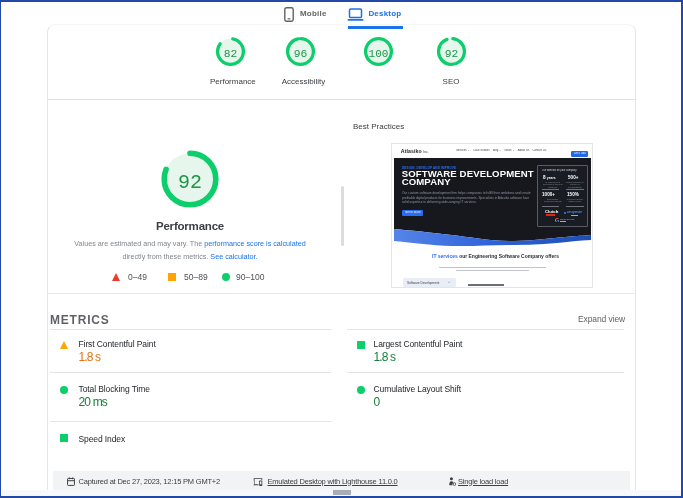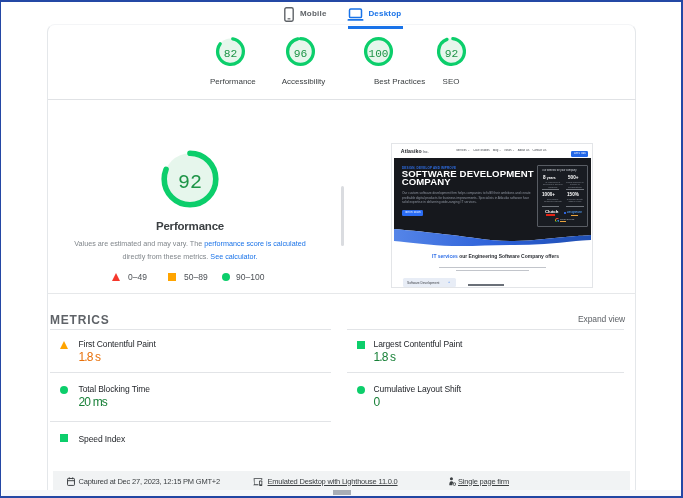--- a/index.html
+++ b/index.html
@@ -77,21 +77,21 @@
     <circle cx="17.5" cy="17.5" r="12.9" fill="none" stroke="#0cce6b" stroke-width="3.3" stroke-linecap="round" stroke-dasharray="77.8 81.1" transform="rotate(-90 17.5 17.5)"></circle>
     <text x="17.5" y="23.2" text-anchor="middle" font-family="Liberation Mono, monospace" font-size="11.3" fill="#1e9447">96</text>
   </svg>
   <div class="gauge-label" style="left:281.7px;">Accessibility</div>
 
   <svg class="gauge-item" style="left:360.5px;" width="35" height="35" viewBox="0 0 35 35">
     <circle cx="17.5" cy="17.5" r="12.9" fill="#e6f6ec"></circle>
     <circle cx="17.5" cy="17.5" r="12.9" fill="none" stroke="#0cce6b" stroke-width="3.3"></circle>
     <text x="17.5" y="23.2" text-anchor="middle" font-family="Liberation Mono, monospace" font-size="11" fill="#1e9447">100</text>
   </svg>
-  <div class="gauge-label" style="left:374px;">Best Practices</div>
+  <div class="gauge-label" style="left:353px;margin-top:45px;">Best Practices</div>
 
   <svg class="gauge-item" style="left:433.5px;" width="35" height="35" viewBox="0 0 35 35">
     <circle cx="17.5" cy="17.5" r="12.9" fill="#e6f6ec"></circle>
     <circle cx="17.5" cy="17.5" r="12.9" fill="none" stroke="#0cce6b" stroke-width="3.3" stroke-linecap="round" stroke-dasharray="74.6 81.1" transform="rotate(-84 17.5 17.5)"></circle>
     <text x="17.5" y="23.2" text-anchor="middle" font-family="Liberation Mono, monospace" font-size="11.3" fill="#1e9447">92</text>
   </svg>
   <div class="gauge-label" style="left:442.6px;text-align:right;">SEO</div>
 
   <div class="mline" style="left:48px; top:98.8px; width:588px; background:#e0e2e5;"></div>
 
@@ -217,19 +217,19 @@
       <path d="M1.2 7.2 L0.2 8.2 L6 8.2 L6 7.2 L1.7 7.2 L1.7 1.5 L9 1.5 L9 2.2 L10.2 2.2 L10.2 0.5 L0.7 0.5 Z" fill="#3c4043" stroke="none" transform="translate(0,-0.5)"></path>
       <rect x="6.8" y="2.6" width="3.4" height="5.9" rx="0.7" fill="#3c4043"></rect>
       <rect x="7.7" y="3.6" width="1.6" height="3.2" fill="#f1f3f4"></rect>
     </svg>
     <div class="envtxt envu" style="left:214.5px;">Emulated Desktop with Lighthouse 11.0.0</div>
     <svg class="abs" style="left:394.5px; top:6.8px;" width="8.5" height="9" viewBox="0 0 9 10">
       <circle cx="3.6" cy="1.9" r="1.7" fill="#3c4043"></circle>
       <path d="M1.2 9.3 C1.2 6.2 1.8 4.6 3.6 4.6 C5.4 4.6 6 6.2 6 7.2 L4.6 7.2 L4.6 9.3 Z" fill="#3c4043"></path>
       <circle cx="6.9" cy="7.9" r="1.5" fill="none" stroke="#3c4043" stroke-width="0.9"></circle>
     </svg>
-    <div class="envtxt envu" style="left:405px;">Single page firm</div>
+    <div class="envtxt envu" style="left:405px;">Single load load</div>
   </div>
 
   <div id="bottomstrip"></div>
   <div id="hthumb"></div>
   <div id="frame"></div>
 </div>
 
 </body></html>

